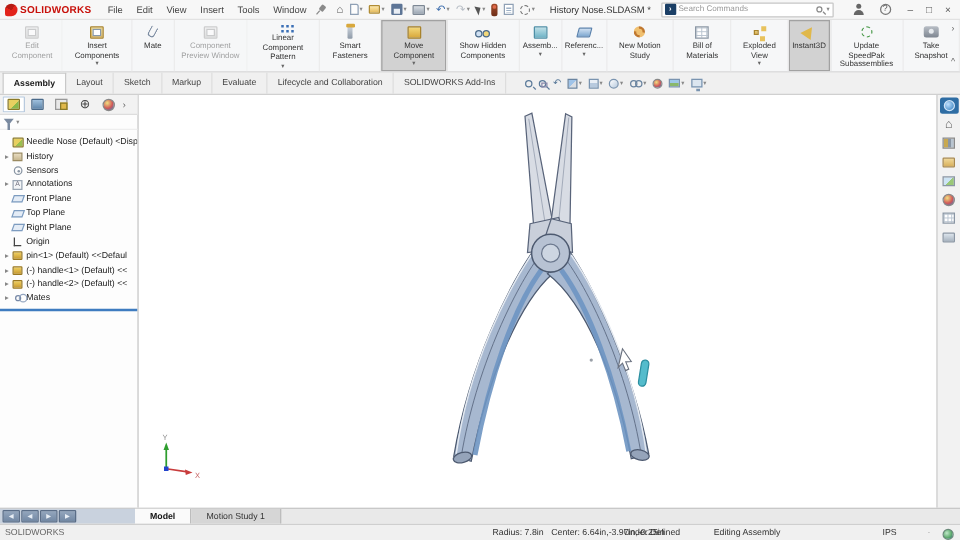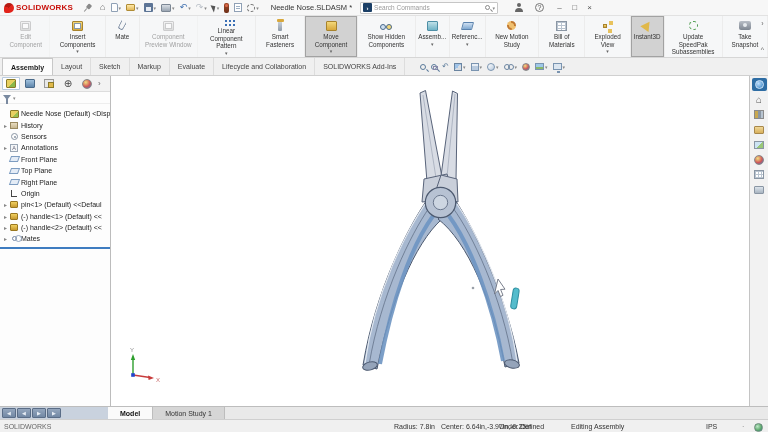--- a/index.html
+++ b/index.html
@@ -179,20 +179,28 @@
 </head>
 <body>
 
 <div class="app">
 
   <div class="titlebar">
     <div class="logo">
       <span class="logo-mark"></span>
       <span class="logo-text">SOLIDWORKS</span>
     </div>
+    <div class="menus">
+      <span class="menu">File</span>
+      <span class="menu">Edit</span>
+      <span class="menu">View</span>
+      <span class="menu">Insert</span>
+      <span class="menu">Tools</span>
+      <span class="menu">Window</span>
+    </div>
     <span class="pin"></span>
     <div class="qa">
       <span class="qab">
           <span class="i-home">⌂</span>
         </span>
       <span class="qab">
           <span class="i-newdoc"></span>
           <span class="qcaret">▾</span>
         </span>
       <span class="qab">
@@ -223,21 +231,21 @@
           <span class="i-rebuild"></span>
         </span>
       <span class="qab">
           <span class="i-props"></span>
         </span>
       <span class="qab">
           <span class="i-gear"></span>
           <span class="qcaret">▾</span>
         </span>
     </div>
-    <span class="doc-title">Needle Nose.SLDASM *</span>
+    <span class="doc-title">History Nose.SLDASM *</span>
     <div class="search">
       <span class="s-logo">›</span>
       <input type="text" placeholder="Search Commands" style="">
       <span class="mag"></span>
       <span class="qcaret">▾</span>
     </div>
     <span class="qab" style="margin-left:14px;">
         <span class="i-person"></span>
       </span>
     <span class="qab" style="margin-left:8px;">

